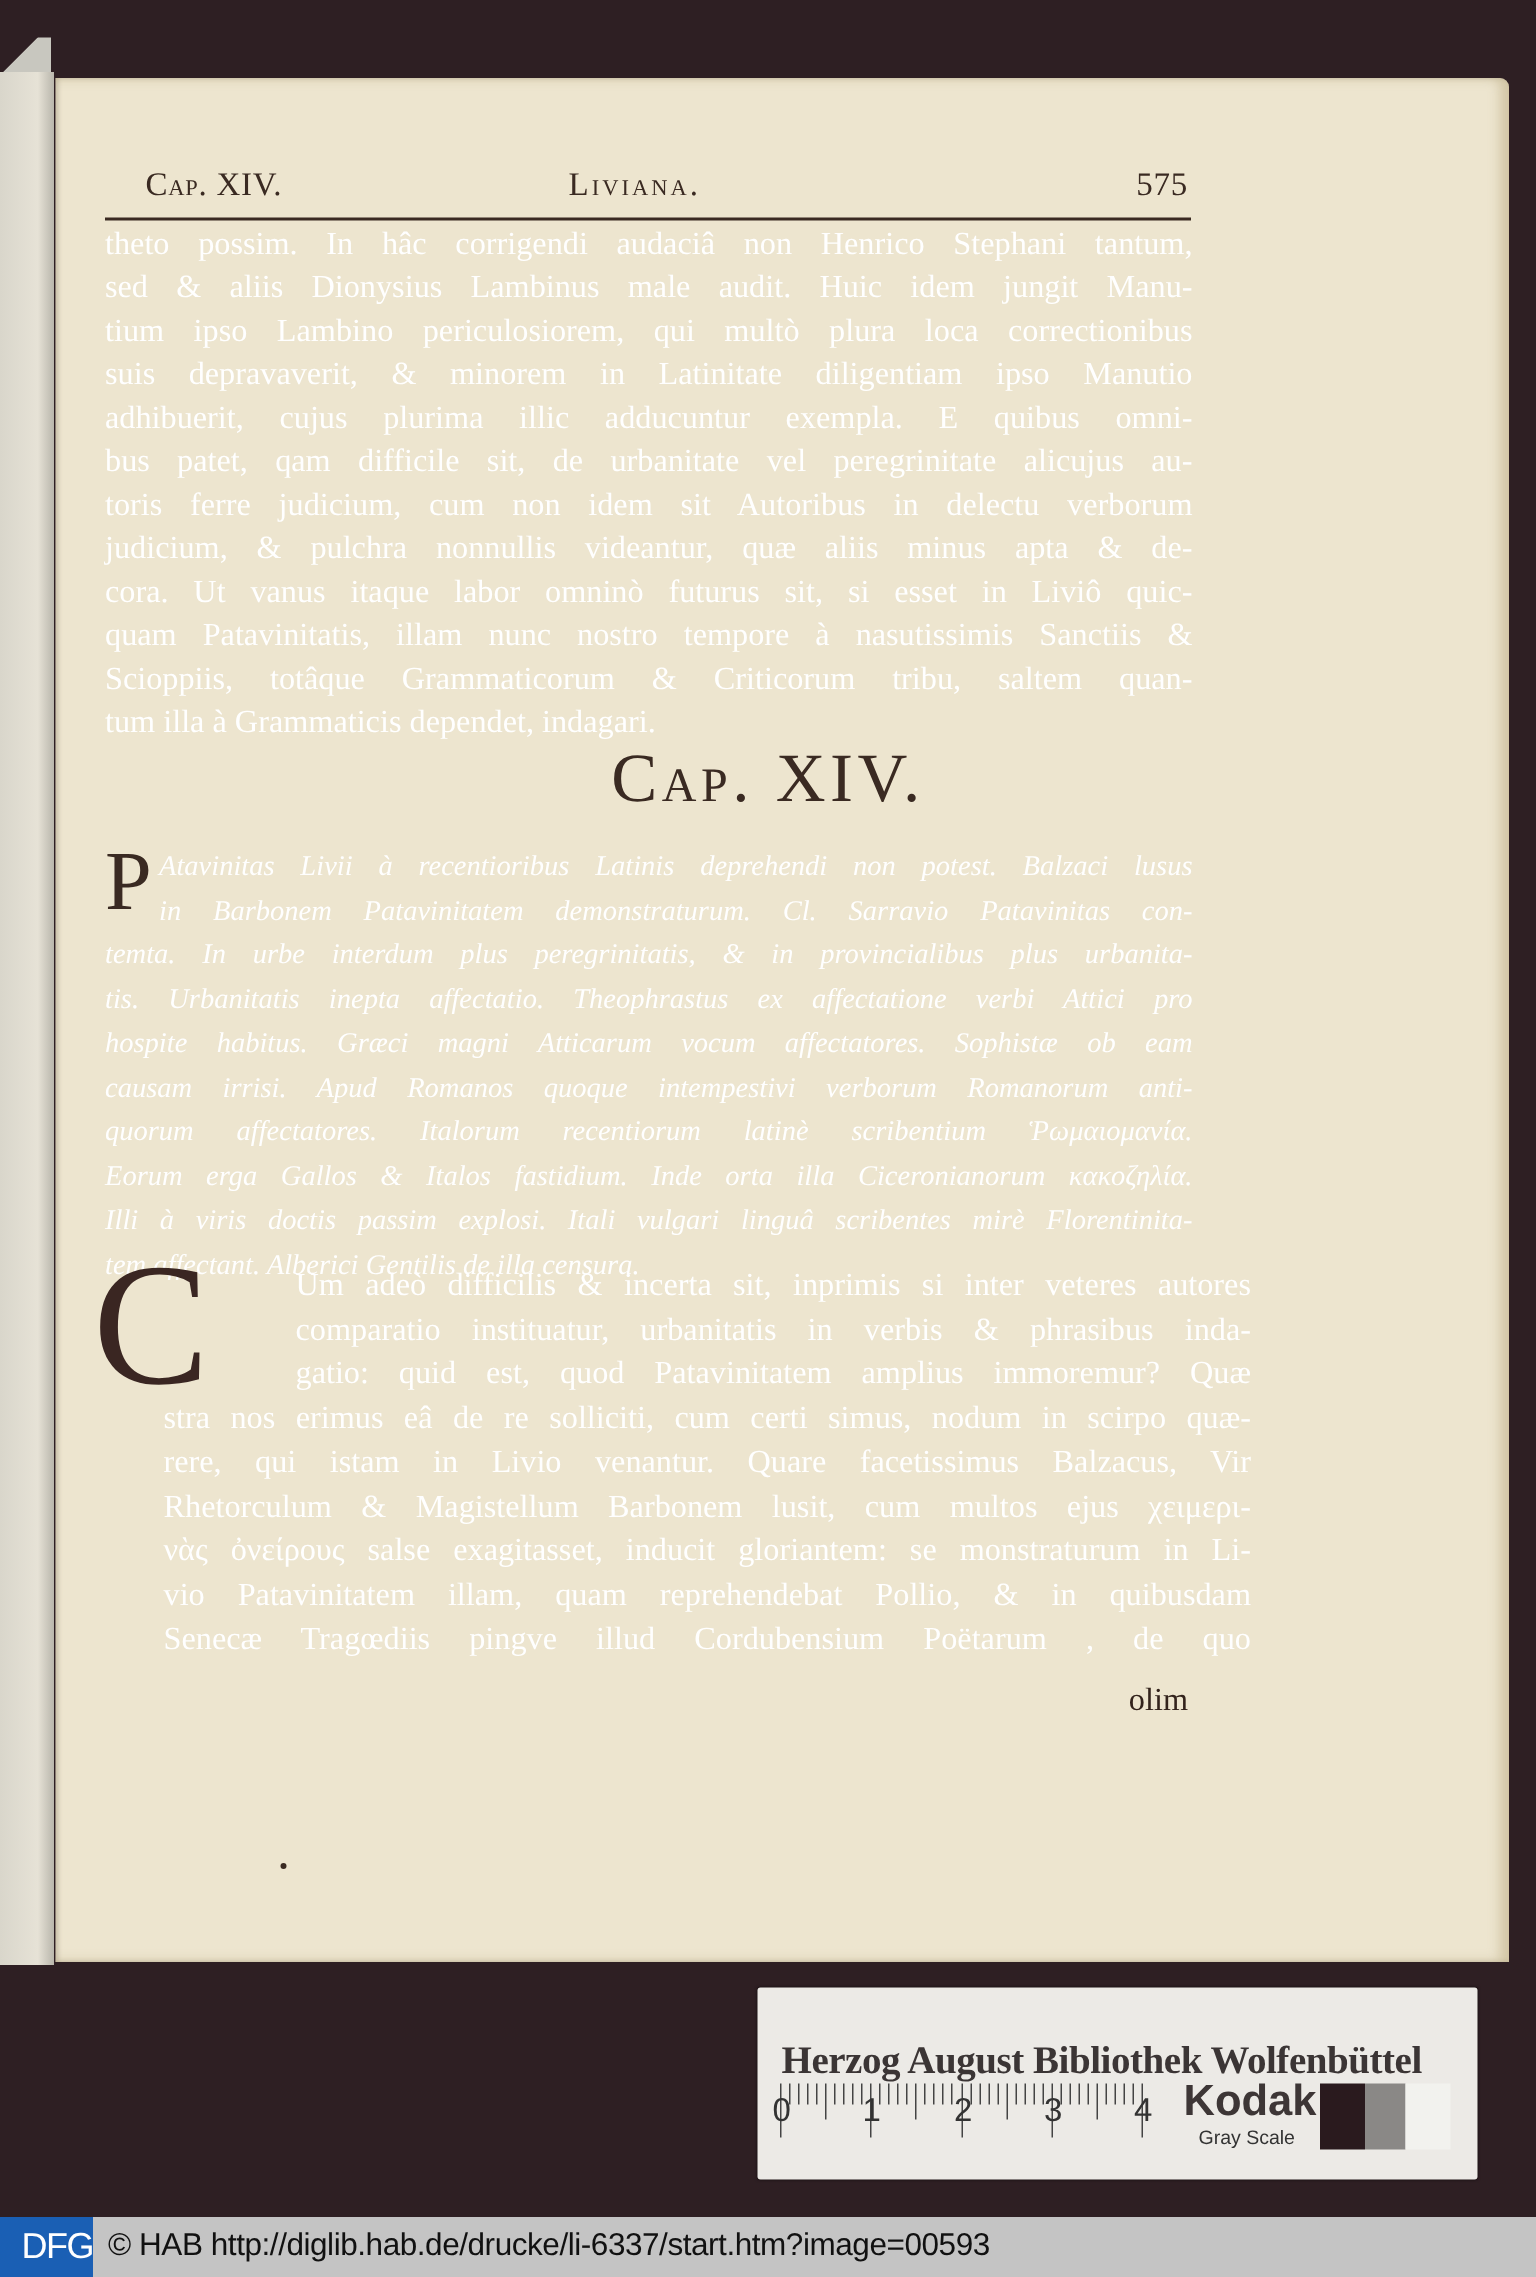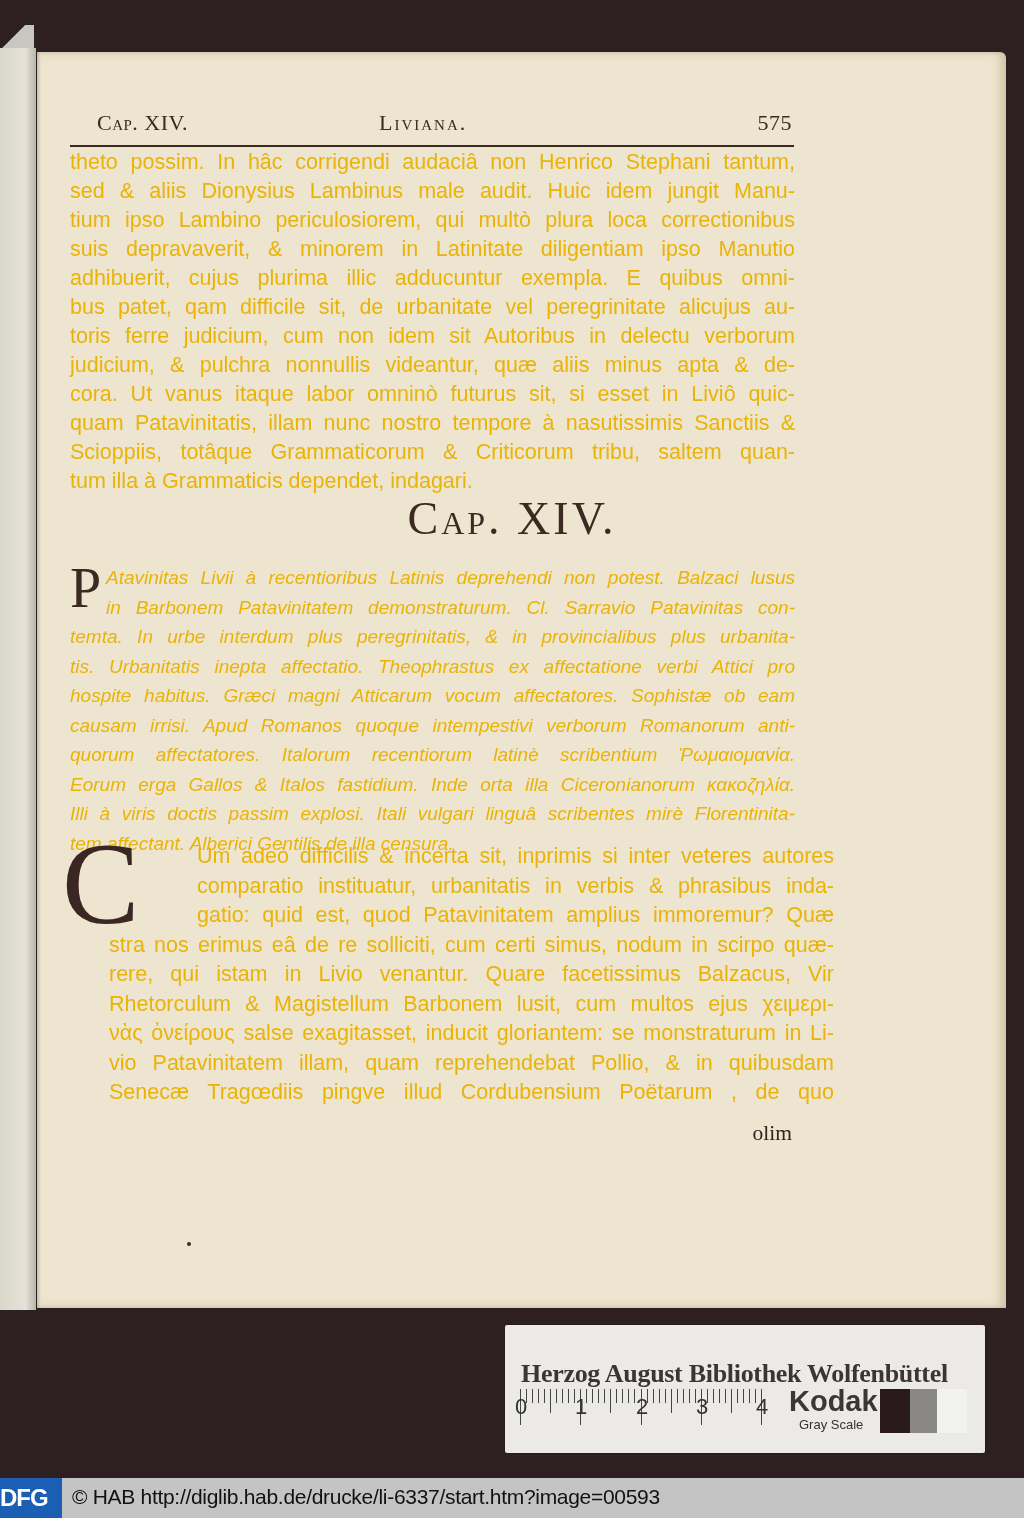--- a/index.html
+++ b/index.html
@@ -29,21 +29,21 @@
   }
   .running-head .rh-left { position:absolute; left:0; top:0; font-variant:small-caps; }
   .running-head .rh-center { position:absolute; left:282px; top:0; font-variant:small-caps; letter-spacing:2px; }
   .running-head .rh-right { position:absolute; right:0; top:0; }
   .rule {
     position:absolute; left:70px; top:145px; width:724px; height:0;
     border-top:2px solid #3a2a22;
   }
   .block {
     position:absolute; left:70px; width:725px;
-    font-family:Liberation Sans, sans-serif; color:#eab308;
+    font-family:Liberation Serif, serif; color:#ffffff;
   }
   .line { white-space:nowrap; height:29px; line-height:29px; text-align:justify; text-align-last:justify; }
   .line.last { text-align-last:left; }
   .body1 { top:148px; font-size:21.5px; }
   .chapter-title {
     position:absolute; left:0; width:1024px; top:492px; text-align:center;
     font-family:"Liberation Serif", serif; color:#3a2a22; font-size:46px; letter-spacing:3px;
     font-variant:small-caps;
   }
   .summary { top:563px; font-size:19px; font-style:italic; }
@@ -78,22 +78,22 @@
   .kodak { position:absolute; left:284px; top:60px; font-family:"Liberation Sans", sans-serif; font-weight:bold; font-size:29px; color:#3d3636; }
   .grayscale-label { position:absolute; left:294px; top:92px; font-family:"Liberation Sans", sans-serif; font-size:13px; color:#333; }
   .swatch { position:absolute; top:64px; height:44px; }
 
   .footer {
     position:absolute; left:0; top:1478px; width:1024px; height:40px;
     background:#c4c4c4;
   }
   .dfg-logo {
     position:absolute; left:0; top:0; width:62px; height:40px; background:#1a5fb4;
-    color:#fff; font-family:"Liberation Sans", sans-serif; font-weight:bold; font-size:24px;
-    line-height:40px; text-align:left; letter-spacing:-1px;
+    color:#fff; font-family:"Liberation Sans", sans-serif; font-weight:normal; font-size:24px;
+    line-height:40px; text-align:right; letter-spacing:-1px;
   }
   .copyright {
     position:absolute; left:72px; top:7px; font-family:"Liberation Sans", sans-serif;
     font-size:21px; color:#111; white-space:nowrap; letter-spacing:-0.3px;
   }
 </style>
 </head>
 <body>
 
 <div class="left-strip-top"></div>

